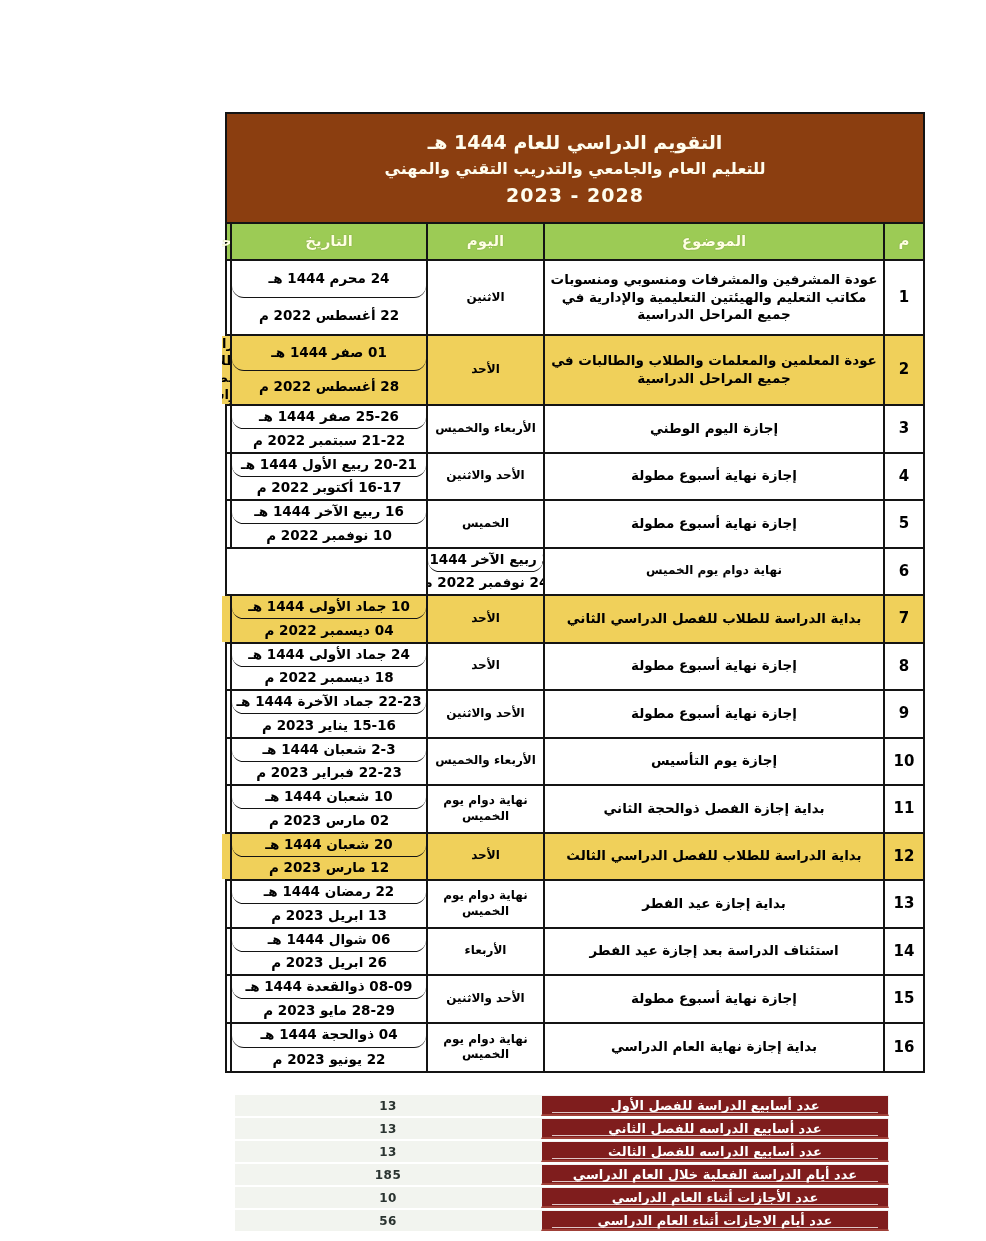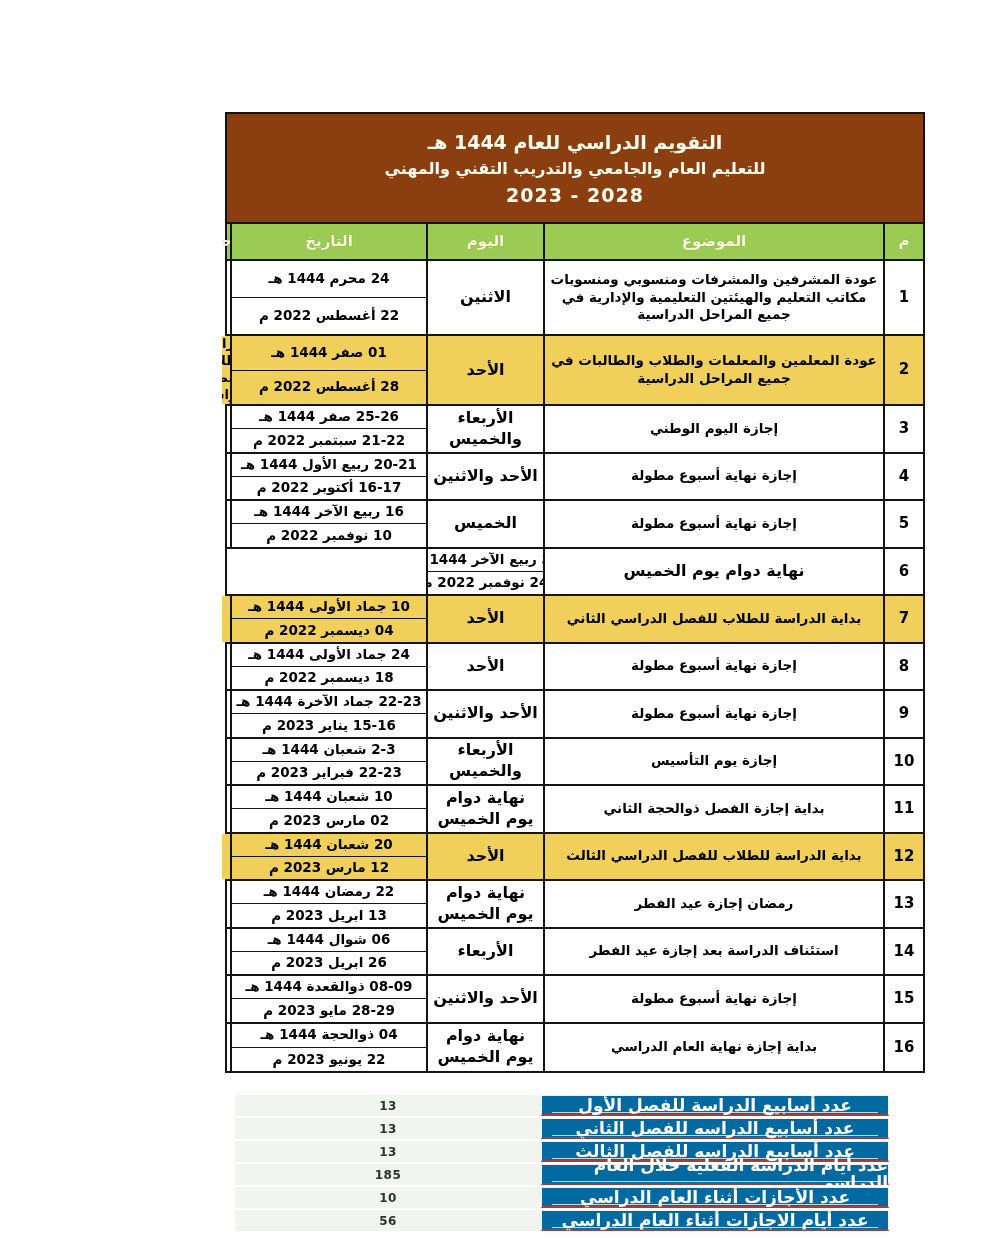--- a/index.html
+++ b/index.html
@@ -59,44 +59,44 @@
   .cell:last-child { border-inline-end: none; }
 
   #rows .grid-row { height: 47.5px; background: #fff; }
   #rows .grid-row:nth-child(1) { height: 75px; }
   #rows .grid-row:nth-child(2) { height: 70px; }
   #rows .grid-row.hl .cell { background: #f0d05a; }
 
   .cell-date { flex-direction: column; padding: 0; align-items: stretch; }
   .date-part {
     flex: 1; display: flex; align-items: center; justify-content: center;
-    padding: 0 4px; white-space: nowrap;
+    padding: 0 4px; white-space: nowrap; border-radius: 12px;
   }
   .date-hijri { border-bottom: 1.5px solid #141414; }
   .cell-num { font-size: 15px; }
-  .cell-day { font-size: 16px; }
+  .cell-day { font-size: 12px; }
   .cell-note { font-size: 13px; }
 
   
   .summary {
     position: absolute;
     top: 1095px; right: 61px;
     width: 864px;
   }
   .sum-row {
     display: flex; direction: rtl;
     height: 21px; margin-bottom: 2px;
     align-items: stretch;
   }
   .sum-spacer { width: 36px; }
   .sum-label {
     width: 348px;
-    background: #0369a1;
+    background: #7f1d1d;
     color: #ffffff;
-    font-size: 17px; font-weight: bold;
+    font-size: 13px; font-weight: bold;
     display: flex; align-items: center; justify-content: center;
     border: 1px solid #f2f2f2;
     border-bottom: 2px solid #a04038;
     position: relative;
     line-height: 1;
   }
   .sum-label::after {
     content: "";
     position: absolute; bottom: 1px; right: 3%; left: 3%;
     height: 1px; background: rgba(255,255,255,.75);
@@ -246,21 +246,21 @@
           <div class="cell cell-subject">بداية الدراسة للطلاب للفصل الدراسي الثالث</div>
           <div class="cell cell-day">الأحد</div>
           <div class="cell cell-date">
             <div class="date-part date-hijri">20 شعبان 1444 هـ</div>
             <div class="date-part date-greg">12 مارس 2023 م</div>
           </div>
           <div class="cell cell-note"></div>
         </div>
         <div class="grid-row">
           <div class="cell cell-num">13</div>
-          <div class="cell cell-subject">رمضان إجازة عيد الفطر</div>
+          <div class="cell cell-subject">بداية إجازة عيد الفطر</div>
           <div class="cell cell-day">نهاية دوام يوم الخميس</div>
           <div class="cell cell-date">
             <div class="date-part date-hijri">22 رمضان 1444 هـ</div>
             <div class="date-part date-greg">13 ابريل 2023 م</div>
           </div>
           <div class="cell cell-note"></div>
         </div>
         <div class="grid-row">
           <div class="cell cell-num">14</div>
           <div class="cell cell-subject">استئناف الدراسة بعد إجازة عيد الفطر</div>

